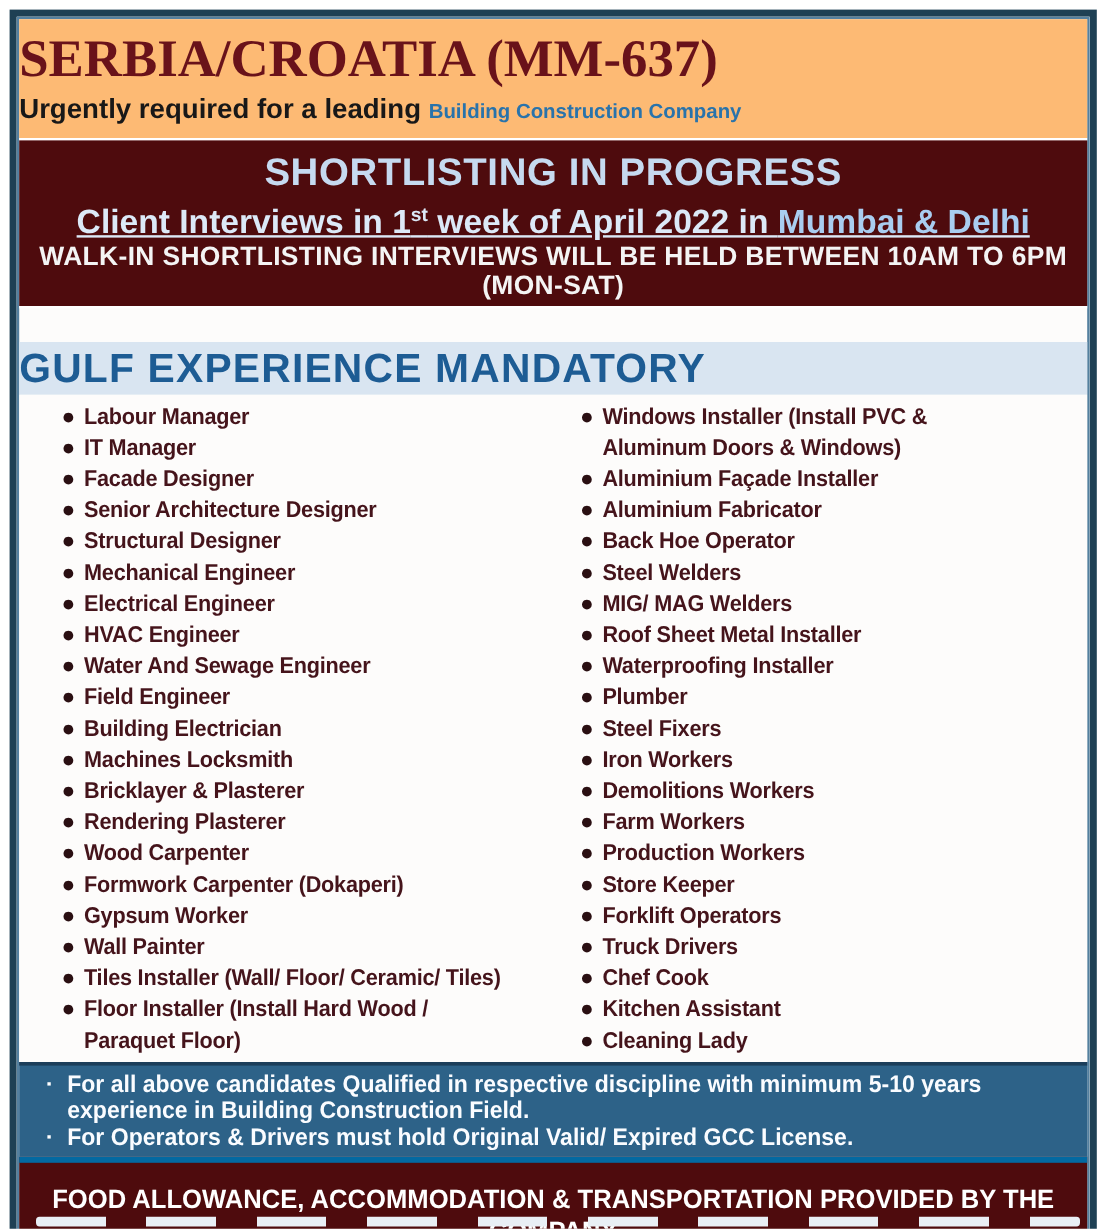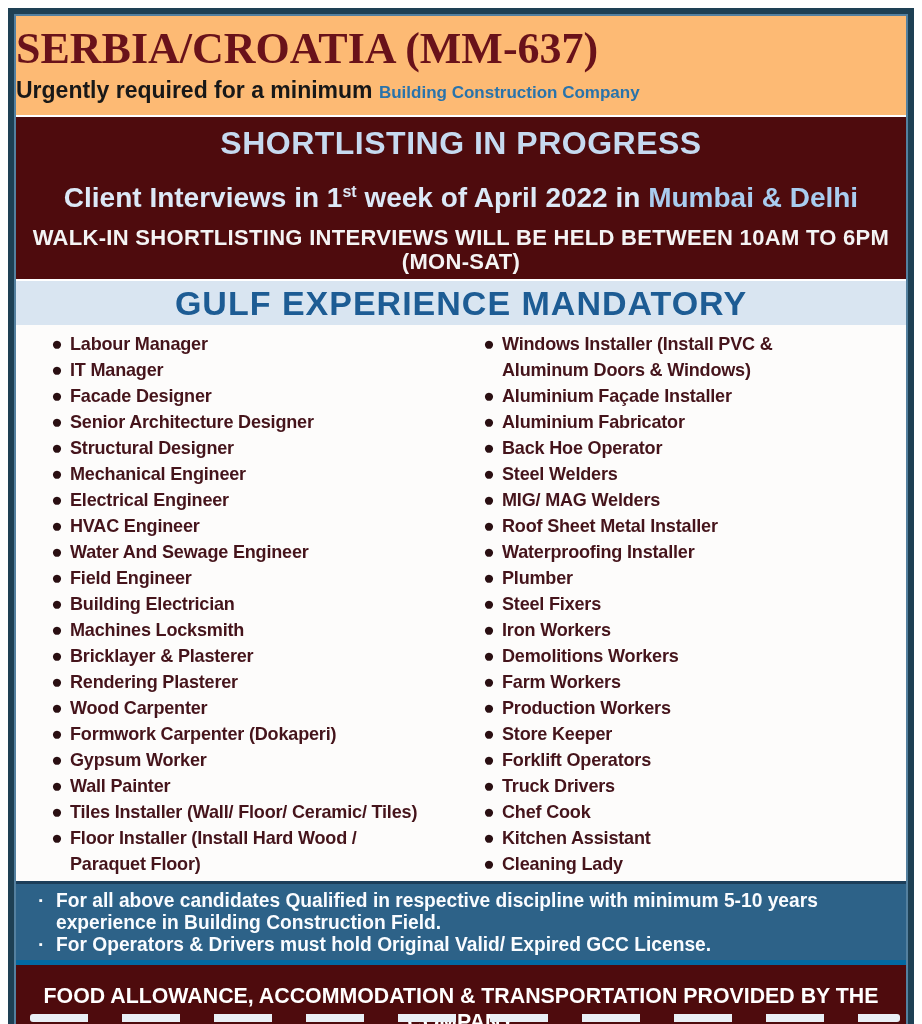--- a/index.html
+++ b/index.html
@@ -20,27 +20,27 @@
   .title{
     font-family:"Liberation Serif",serif;font-weight:bold;color:var(--title-maroon);
     font-size:44px;line-height:50px;letter-spacing:0px;
   }
   .subtitle{font-size:23px;font-weight:bold;color:#181818;line-height:32px;}
   .subtitle .hl{color:var(--blue-accent);font-size:17px;}
   .sep{height:2px;background:#ffffff;}
   
   .banner{background:var(--maroon-band);text-align:center;color:#fff;padding:6px 4px 5px;}
   .banner .l1{font-size:32px;font-weight:bold;color:#c6daf0;line-height:40px;letter-spacing:.5px;}
-  .banner .l2{font-size:28px;font-weight:bold;color:#dce9f7;line-height:57px;}
+  .banner .l2{font-size:28px;font-weight:bold;color:#dce9f7;line-height:34px;text-decoration:underline;}
   .banner .l2 sup{font-size:16px;}
   .banner .l2 .hl{color:#a9cdf0;}
   .banner .l3{font-size:22px;font-weight:bold;color:#f4f4f4;line-height:24px;letter-spacing:.3px;}
   .banner .l4{font-size:13.5px;font-style:italic;color:#f3ede3;line-height:21px;letter-spacing:.3px;}
   
-  .gulf{background:var(--light-band);text-align:center;padding:4px 0;}
+  .gulf{background:var(--light-band);padding:4px 0;margin-top:28px;}
   .gulf span{font-size:34px;font-weight:bold;color:var(--heading-blue);letter-spacing:1px;line-height:36px;}
   
   .jobs{display:flex;background:#fdfcfb;padding:6px 0 4px 0;}
   .jobcol{list-style:none;}
   .jobcol.left{width:448px;padding-left:28px;}
   .jobcol.right{width:442px;padding-left:12px;}
   .jobcol li{display:flex;align-items:flex-start;line-height:26px;white-space:pre;}
   .jobcol .bullet{width:26px;text-align:center;color:#2a0f12;font-size:19px;flex:0 0 26px;}
   .jobcol .txt{
     font-size:19px;font-weight:bold;color:var(--job-text);
@@ -74,21 +74,21 @@
   }
 </style>
 </head>
 <body>
 
 <div class="poster">
   <div class="poster-inner">
 
     <div class="header">
       <div class="title">SERBIA/CROATIA (MM-637)</div>
-      <div class="subtitle"><span>Urgently required for a minimum </span><span class="hl">Building Construction Company</span></div>
+      <div class="subtitle"><span>Urgently required for a leading </span><span class="hl">Building Construction Company</span></div>
     </div>
 
     <div class="sep"></div>
 
     <div class="banner">
       <div class="l1">SHORTLISTING IN PROGRESS</div>
       <div class="l2"><span>Client Interviews in 1</span><sup>st</sup><span> week of April 2022 in </span><span class="hl">Mumbai &amp; Delhi</span></div>
       <div class="l3">WALK-IN SHORTLISTING INTERVIEWS WILL BE HELD BETWEEN 10AM TO 6PM (MON-SAT)</div>
     </div>
 

